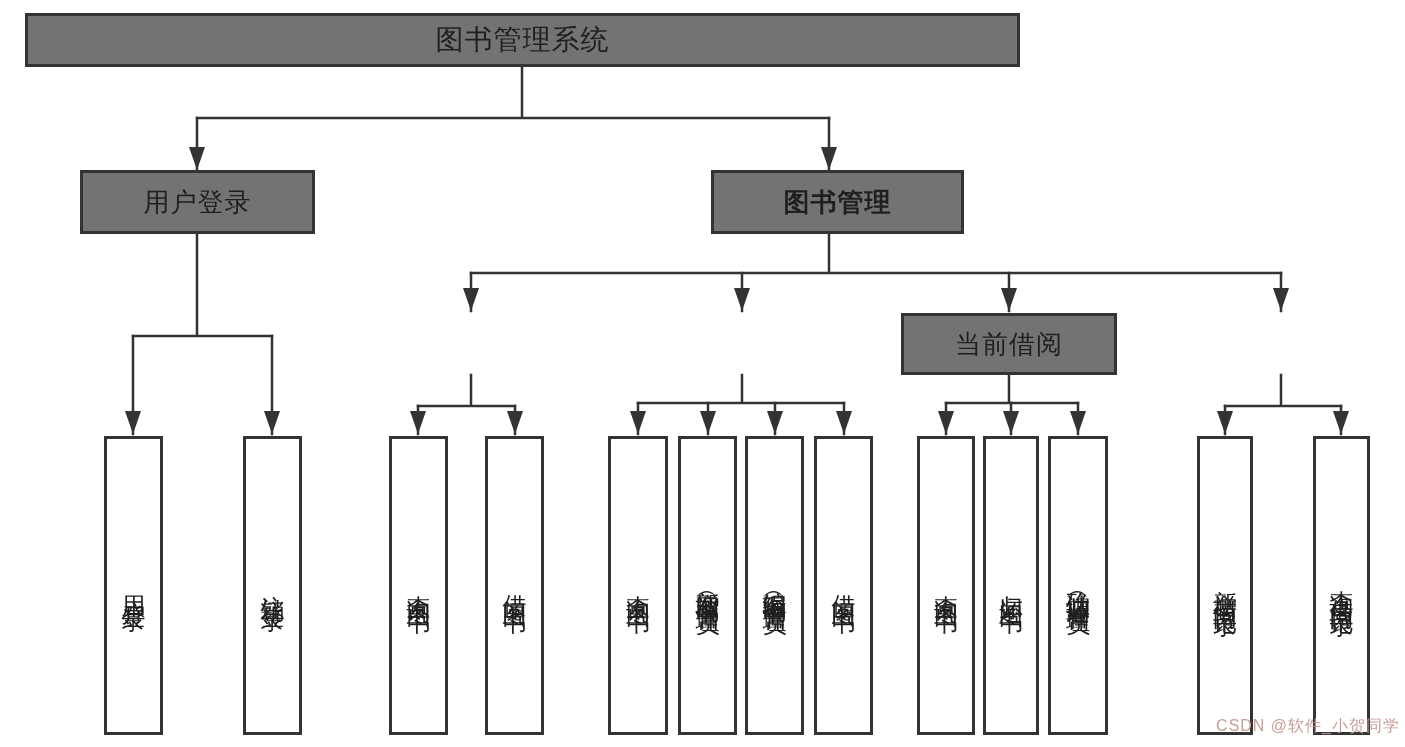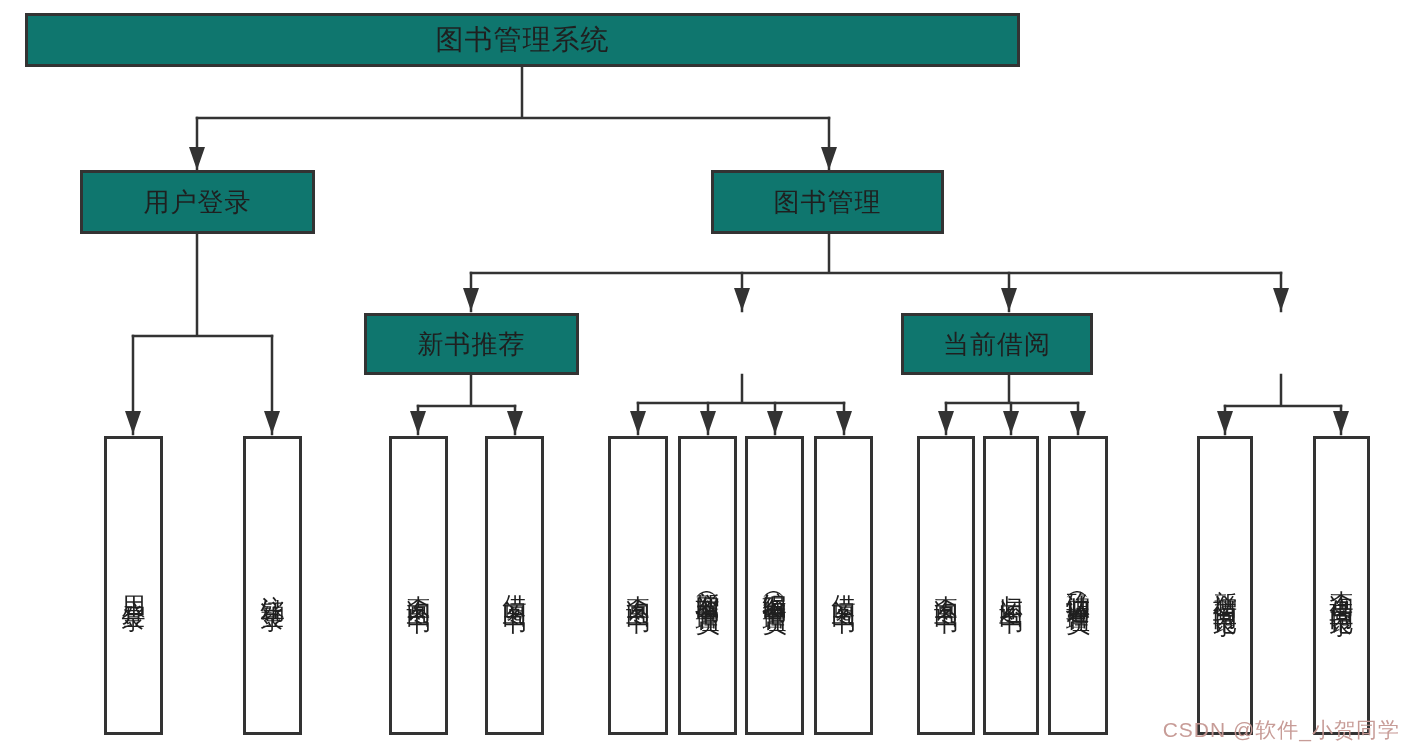--- a/index.html
+++ b/index.html
@@ -9,21 +9,21 @@
     height: 747px;
     background: #ffffff;
     overflow: hidden;
     font-family: "Liberation Sans", sans-serif;
   }
   .wires { position: absolute; left: 0; top: 0; }
   .node {
     position: absolute;
     box-sizing: border-box;
     border: 3px solid #333333;
-    background: #0f766e;
+    background: #737373;
     display: flex;
     align-items: center;
     justify-content: center;
     font-size: 26px;
     color: #1f1f1f;
     letter-spacing: 1px;
     white-space: nowrap;
   }
   .node.title { font-size: 28px; }
   .leaf {
@@ -42,21 +42,21 @@
     text-orientation: mixed;
     font-size: 24px;
     line-height: 1;
     letter-spacing: 5px;
     color: #1f1f1f;
   }
   .watermark {
     position: absolute;
     right: 5px;
     top: 716px;
-    font-size: 21px;
+    font-size: 16px;
     color: #c59792;
     opacity: 0.95;
     letter-spacing: 1px;
     white-space: nowrap;
   }
 </style>
 </head>
 <body>
 
 <div class="canvas">
@@ -87,24 +87,23 @@
       <line x1="1011" y1="403" x2="1011" y2="434" marker-end="url(#arr)"></line>
       <line x1="1078" y1="403" x2="1078" y2="434" marker-end="url(#arr)"></line>
       <line x1="1225" y1="406" x2="1225" y2="434" marker-end="url(#arr)"></line>
       <line x1="1341" y1="406" x2="1341" y2="434" marker-end="url(#arr)"></line>
     </g>
   </svg>
 
   <div class="node title" style="left:25px; top:13px; width:995px; height:54px;">图书管理系统</div>
 
   <div class="node" style="left:80px; top:170px; width:235px; height:64px;">用户登录</div>
-  <div class="node" style="left:711px; top:170px; width:233px; height:64px;">图书管理</div>
+  <div class="node" style="left:711px; top:170px; width:253px; height:64px;font-weight:bold;">图书管理</div>
 
-  <div class="node" style="left:364px; top:313px; width:215px; height:62px;">新书推荐</div>
-  <div class="node" style="left:901px; top:313px; width:192px; height:62px;">当前借阅</div>
+  <div class="node" style="left:901px; top:313px; width:216px; height:62px;">当前借阅</div>
 
   <div class="leaf" style="left:104px; width:59px;">
     <span>用户登录</span>
   </div>
   <div class="leaf" style="left:243px; width:59px;">
     <span>注销登录</span>
   </div>
 
   <div class="leaf" style="left:389px; width:59px;">
     <span>查询图书</span>

